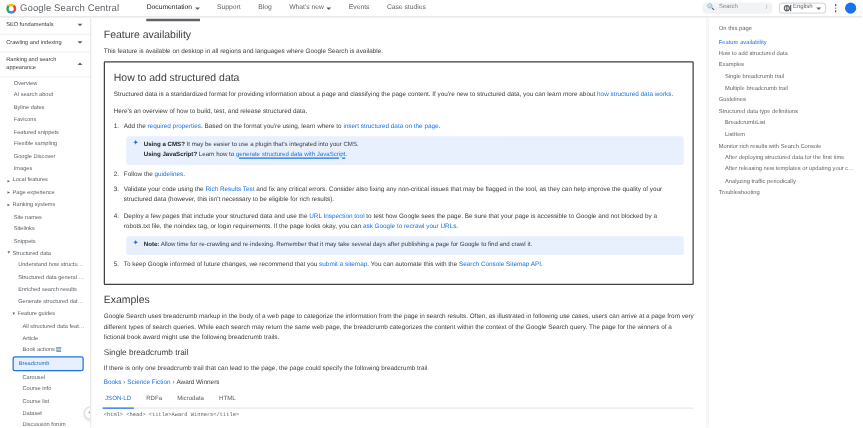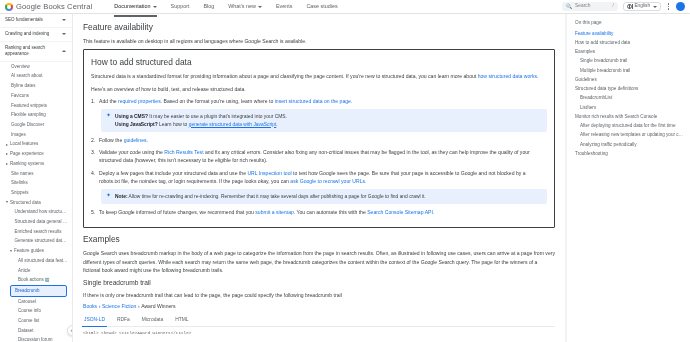--- a/index.html
+++ b/index.html
@@ -170,21 +170,21 @@
   .toc a.active { color:#1a73e8; }
   .toc a.i1 { padding-left: 5px; }
   .toc a.i2 { padding-left: 5px; }
 </style>
 </head>
 <body>
 
 <div class="topbar">
   <div class="brand">
     <span class="g-logo"></span>
-    <span class="brand-text">Google Books Central</span>
+    <span class="brand-text">Google Search Central</span>
   </div>
   <div class="topnav">
     <div class="topnav-item active">
       <span>Documentation</span>
       <span class="caret"></span>
     </div>
     <div class="topnav-item">
       <span>Support</span>
     </div>
     <div class="topnav-item">

